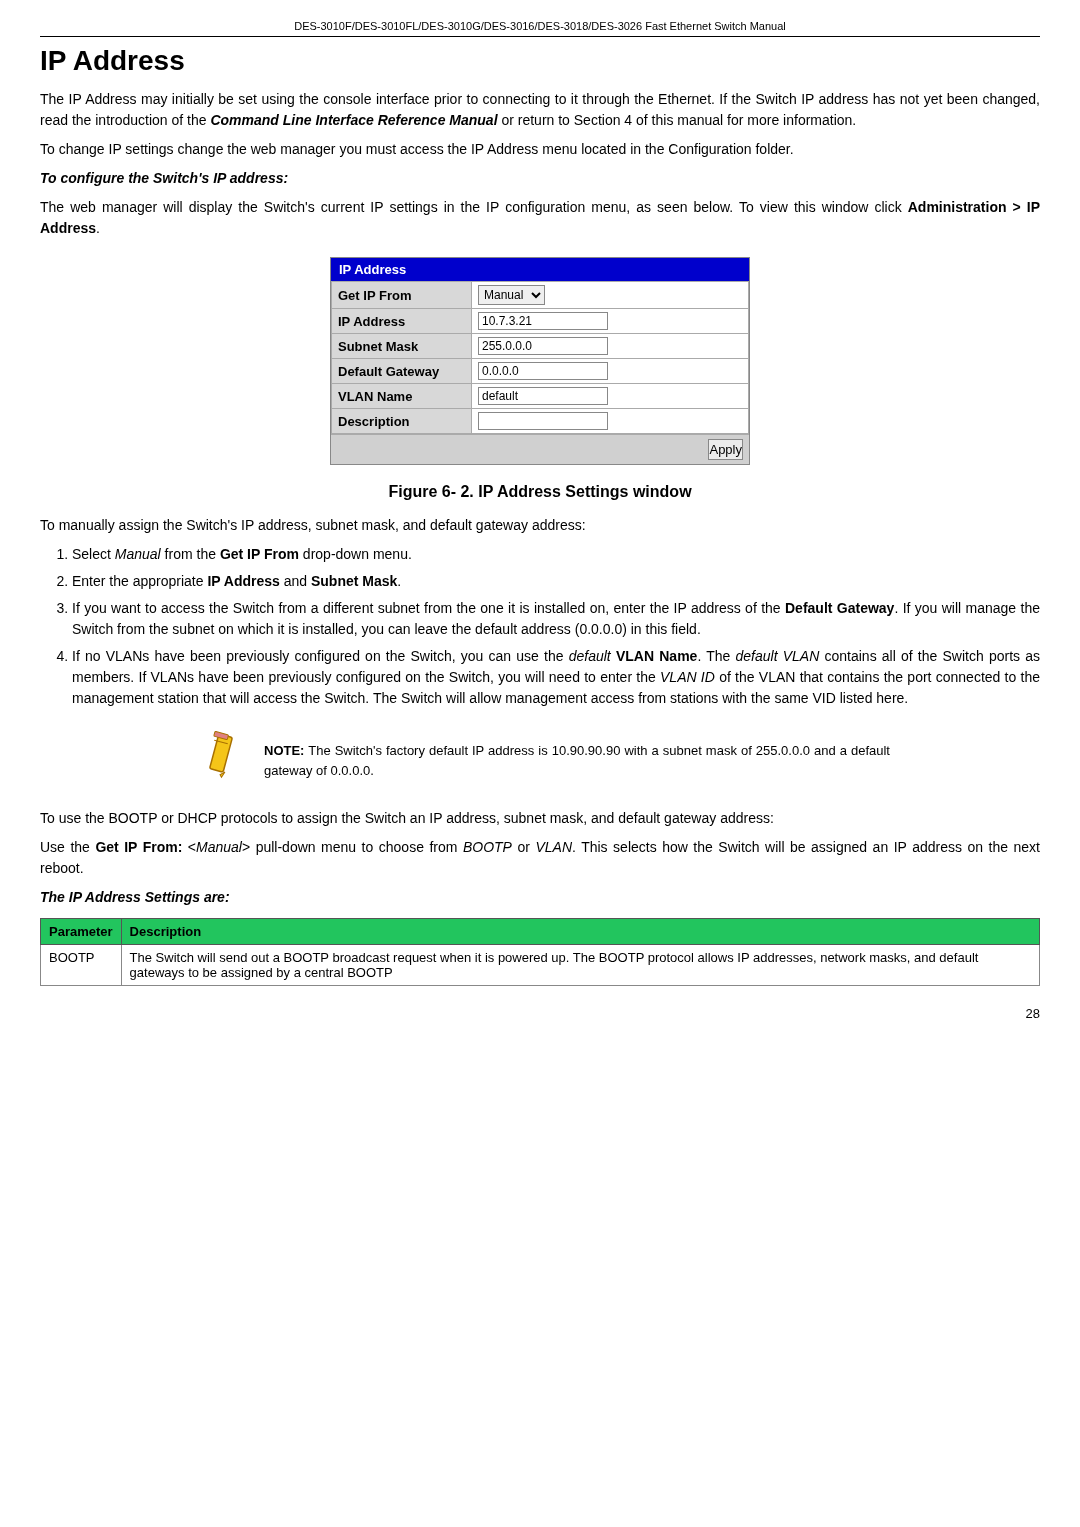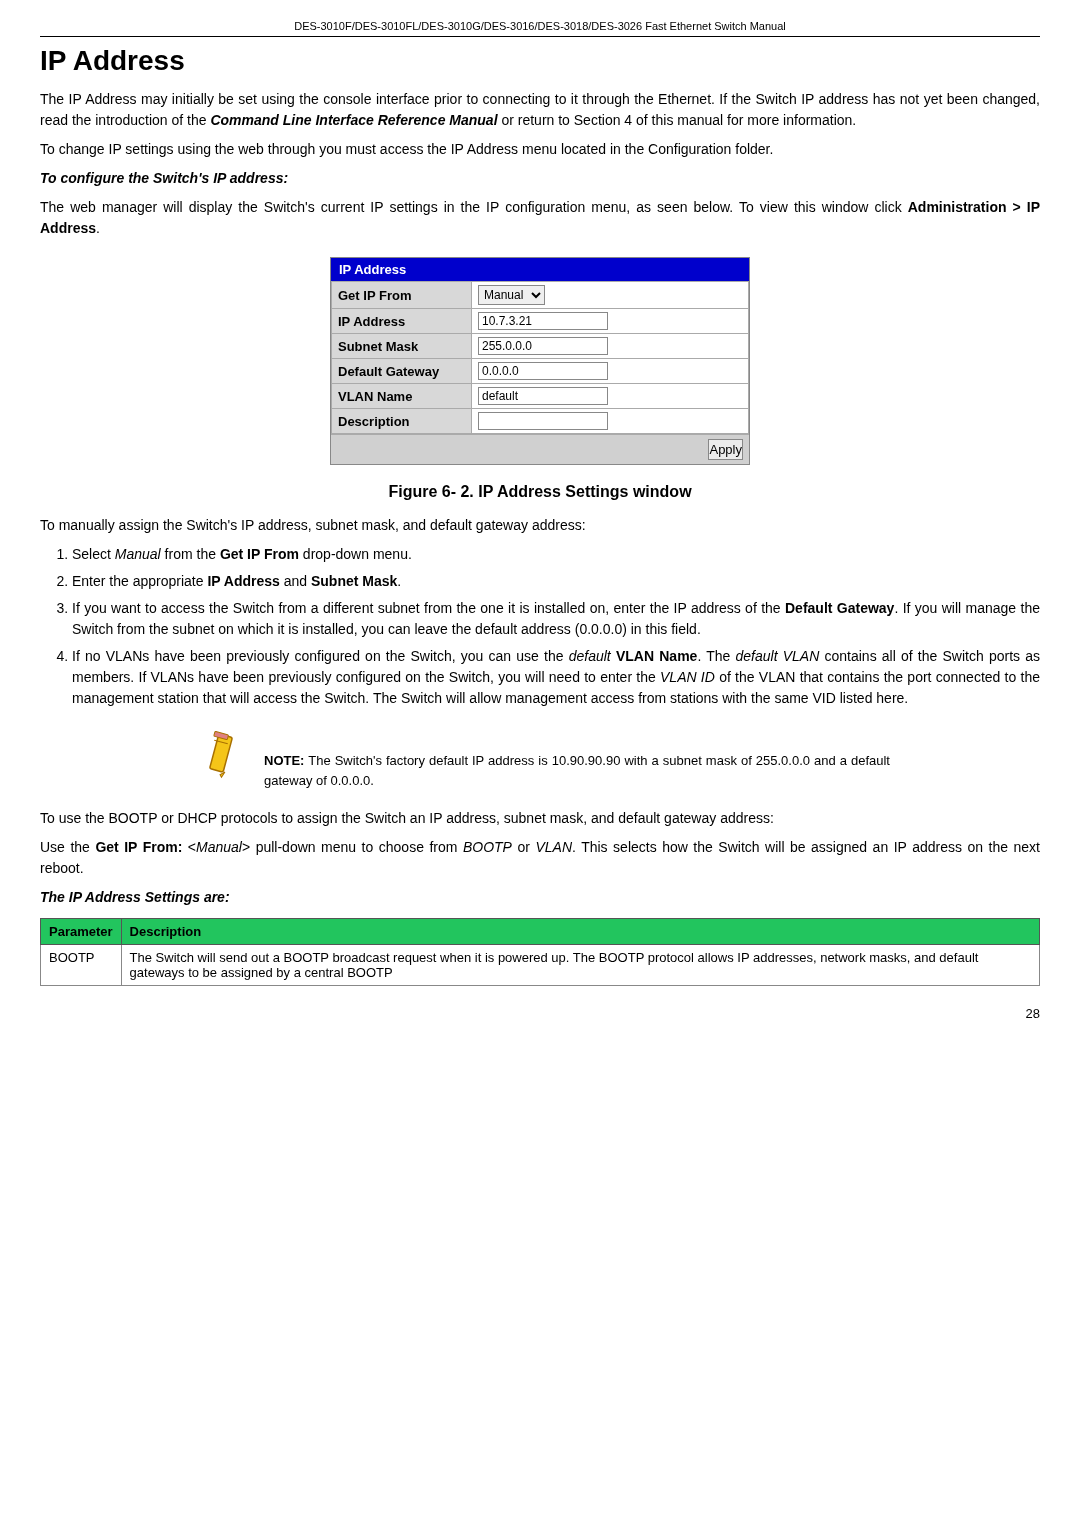--- a/index.html
+++ b/index.html
@@ -104,21 +104,21 @@
     }
     ol li {
       margin-bottom: 6px;
       line-height: 1.5;
       text-align: justify;
     }
 
     
     .note-box {
       display: flex;
-      align-items: flex-end;
+      align-items: center;
       margin: 18px auto;
       max-width: 700px;
       gap: 14px;
     }
     .note-icon {
       width: 60px;
       height: 60px;
       flex-shrink: 0;
     }
     .note-text {
@@ -166,21 +166,21 @@
 <div class="doc-header">
   <span>DES-3010F/DES-3010FL/DES-3010G/DES-3016/DES-3018/DES-3026 Fast Ethernet Switch Manual</span>
 </div>
 
 <h1 class="page-title">IP Address</h1>
 
 <p>
   <span>The IP Address may initially be set using the console interface prior to connecting to it through the Ethernet. If the Switch IP address has not yet been changed, read the introduction of the </span><span class="italic-bold">Command Line Interface Reference Manual</span><span> or return to Section 4 of this manual for more information.</span>
 </p>
 <p>
-  <span>To change IP settings using the web through you must access the IP Address menu located in the Configuration folder.</span>
+  <span>To change IP settings change the web manager you must access the IP Address menu located in the Configuration folder.</span>
 </p>
 <p>
   <span class="italic-bold">To configure the Switch's IP address:</span>
 </p>
 <p>
   <span>The web manager will display the Switch's current IP settings in the IP configuration menu, as seen below. To view this window click </span><span class="bold">Administration &gt; IP Address</span><span>.</span>
 </p>
 
 <div class="ip-address-widget">
   <div class="widget-title">IP Address</div>

